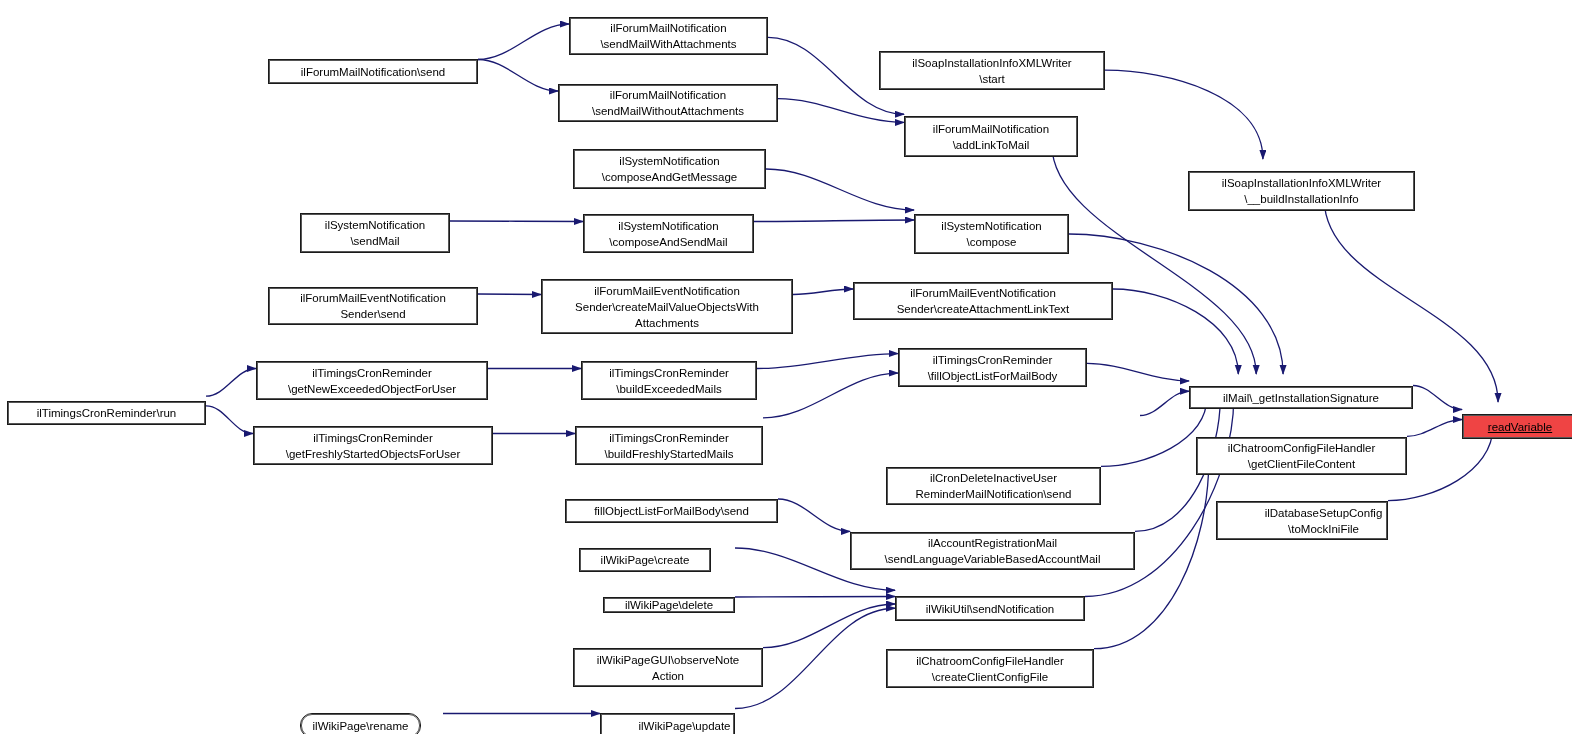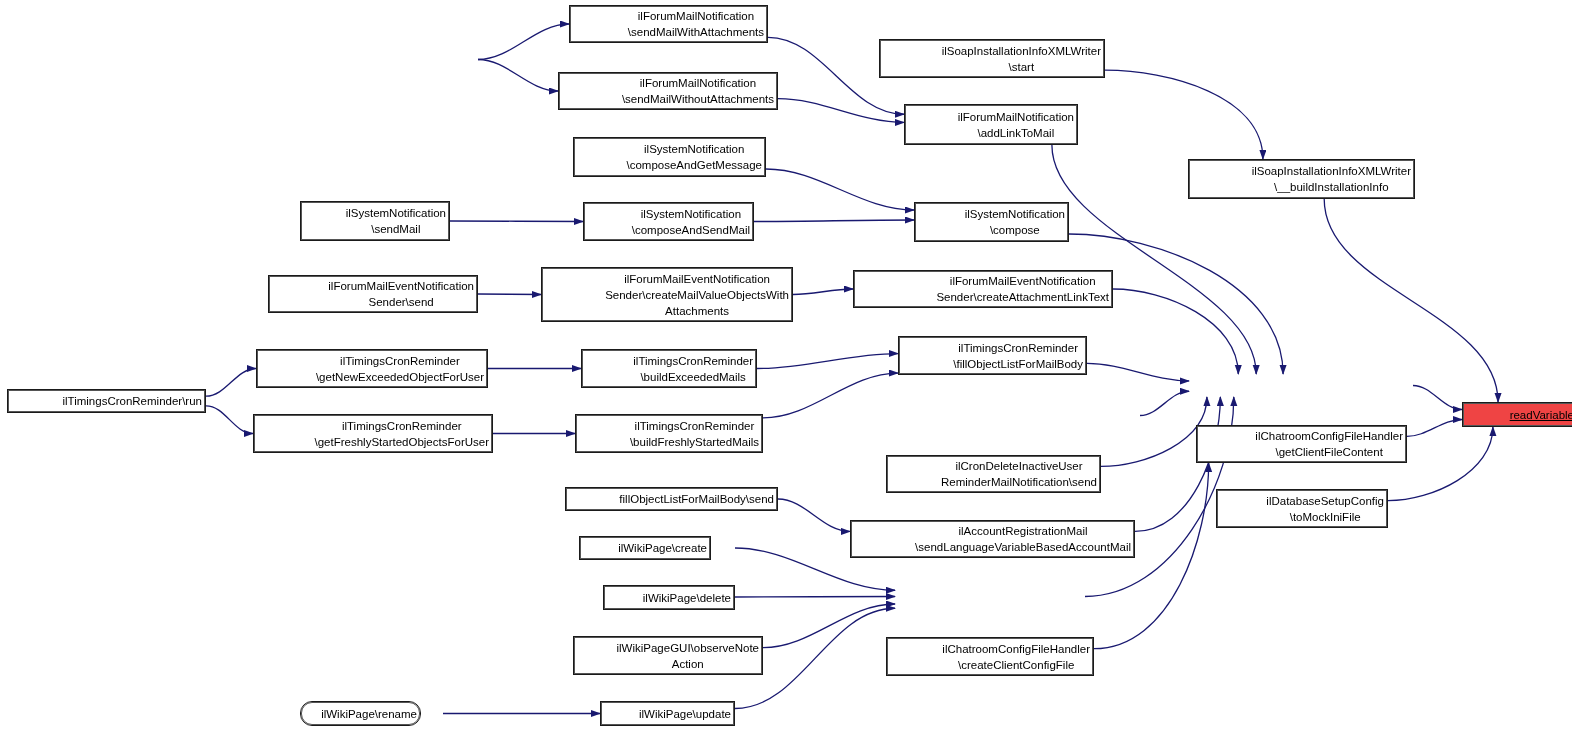--- a/index.html
+++ b/index.html
@@ -1,22 +1,22 @@
 <!DOCTYPE html>
 <html><head>
 <meta charset="utf-8">
 <style>
   html,body{margin:0;padding:0;background:#ffffff;}
   #stage{position:relative;width:1572px;height:734px;background:#ffffff;overflow:hidden;
          font-family:"Liberation Sans","DejaVu Sans",sans-serif;}
   #edges-layer{position:absolute;left:0;top:0;width:1572px;height:734px;}
   #nodes-layer{position:absolute;left:0;top:0;width:1572px;height:734px;}
   .graph-node{position:absolute;box-sizing:border-box;background:#ffffff;border:1px solid #1a1a1a;
-              outline:1px solid #555;outline-offset:-2px;display:flex;align-items:center;justify-content:flex-end;
-              text-align:center;font-size:11.5px;line-height:16px;color:#000;cursor:pointer;}
+              outline:1px solid #555;outline-offset:-2px;display:flex;align-items:center;justify-content:center;
+              text-align:center;font-size:11.5px;line-height:16px;color:#000;cursor:pointer;margin-top:12px;}
   .graph-node.highlight{background:#bfbfbf;}
   .graph-node span{white-space:pre-line;display:block;padding:1px 3px;}
   path.edge{fill:none;stroke-width:1.3px;}
 </style>
 </head>
 <body>
 
 <div id="stage">
   <svg id="edges-layer" xmlns="http://www.w3.org/2000/svg">
     <defs>
@@ -58,20 +58,23 @@
         <path d="M1085,596.5 C1172.1083062916505,596.5 1233.8,484.1083062916505 1233.8,397" class="edge" stroke="#191970" marker-end="url(#arrow)"></path>
         <path d="M1094,648.7 C1170.3861714317454,648.7 1208.66,539.3861714317454 1208.66,463" class="edge" stroke="#191970" marker-end="url(#arrow)"></path>
         <path d="M1413,385.5 C1432.0966620119852,385.5 1442.9033379880148,409.5 1462,409.5" class="edge" stroke="#191970" marker-end="url(#arrow)"></path>
         <path d="M1407,436.4 C1427.1382651934073,436.4 1441.8617348065927,419.5 1462,419.5" class="edge" stroke="#191970" marker-end="url(#arrow)"></path>
         <path d="M1388,500.7 C1432.8706279207233,500.7 1492.9,471.8706279207234 1492.9,427" class="edge" stroke="#191970" marker-end="url(#arrow)"></path>
       </g>
   </svg>
   <div id="nodes-layer">
       <div class="graph-node" style="left: 7px; top: 389px; width: 199px; height: 24px;">
         <span>ilTimingsCronReminder\run</span>
+      </div>
+      <div class="graph-node" style="left: 268px; top: 47px; width: 210px; height: 25px;">
+        <span>ilForumMailNotification\send</span>
       </div>
       <div class="graph-node" style="left: 569px; top: 5px; width: 199px; height: 38px;">
         <span>ilForumMailNotification
 \sendMailWithAttachments</span>
       </div>
       <div class="graph-node" style="left: 558px; top: 72px; width: 220px; height: 38px;">
         <span>ilForumMailNotification
 \sendMailWithoutAttachments</span>
       </div>
       <div class="graph-node" style="left: 879px; top: 39px; width: 226px; height: 39px;">
@@ -128,20 +131,23 @@
 \getFreshlyStartedObjectsForUser</span>
       </div>
       <div class="graph-node" style="left: 575px; top: 414px; width: 188px; height: 39px;">
         <span>ilTimingsCronReminder
 \buildFreshlyStartedMails</span>
       </div>
       <div class="graph-node" style="left: 898px; top: 336px; width: 189px; height: 39px;">
         <span>ilTimingsCronReminder
 \fillObjectListForMailBody</span>
       </div>
+      <div class="graph-node" style="left: 1189px; top: 374px; width: 224px; height: 23px;">
+        <span>ilMail\_getInstallationSignature</span>
+      </div>
       <div class="graph-node highlight" style="left: 1462px; top: 402px; width: 116px; height: 25px; background: #ef4444; text-decoration: underline;">
         <span>readVariable</span>
       </div>
       <div class="graph-node" style="left: 886px; top: 455px; width: 215px; height: 38px;">
         <span>ilCronDeleteInactiveUser
 ReminderMailNotification\send</span>
       </div>
       <div class="graph-node" style="left: 1196px; top: 425px; width: 211px; height: 38px;">
         <span>ilChatroomConfigFileHandler
 \getClientFileContent</span>
@@ -153,26 +159,29 @@
       <div class="graph-node" style="left: 565px; top: 487px; width: 213px; height: 24px;">
         <span>fillObjectListForMailBody\send</span>
       </div>
       <div class="graph-node" style="left: 850px; top: 520px; width: 285px; height: 38px;">
         <span>ilAccountRegistrationMail
 \sendLanguageVariableBasedAccountMail</span>
       </div>
       <div class="graph-node" style="left: 579px; top: 536px; width: 132px; height: 24px;">
         <span>ilWikiPage\create</span>
       </div>
-      <div class="graph-node" style="left: 603px; top: 585px; width: 132px; height: 25px;">
+      <div class="graph-node" style="left: 603px; top: 585px; width: 132px; height: 16px;">
         <span>ilWikiPage\delete</span>
       </div>
       <div class="graph-node" style="left: 573px; top: 636px; width: 190px; height: 39px;">
         <span>ilWikiPageGUI\observeNote
 Action</span>
+      </div>
+      <div class="graph-node" style="left: 895px; top: 584px; width: 190px; height: 25px;">
+        <span>ilWikiUtil\sendNotification</span>
       </div>
       <div class="graph-node" style="left: 886px; top: 637px; width: 208px; height: 39px;">
         <span>ilChatroomConfigFileHandler
 \createClientConfigFile</span>
       </div>
       <div class="graph-node" style="left: 300px; top: 701px; width: 121px; height: 25px; border-radius: 12px;">
         <span>ilWikiPage\rename</span>
       </div>
       <div class="graph-node" style="left: 600px; top: 701px; width: 135px; height: 25px; padding-left: 34px;">
         <span>ilWikiPage\update</span>

